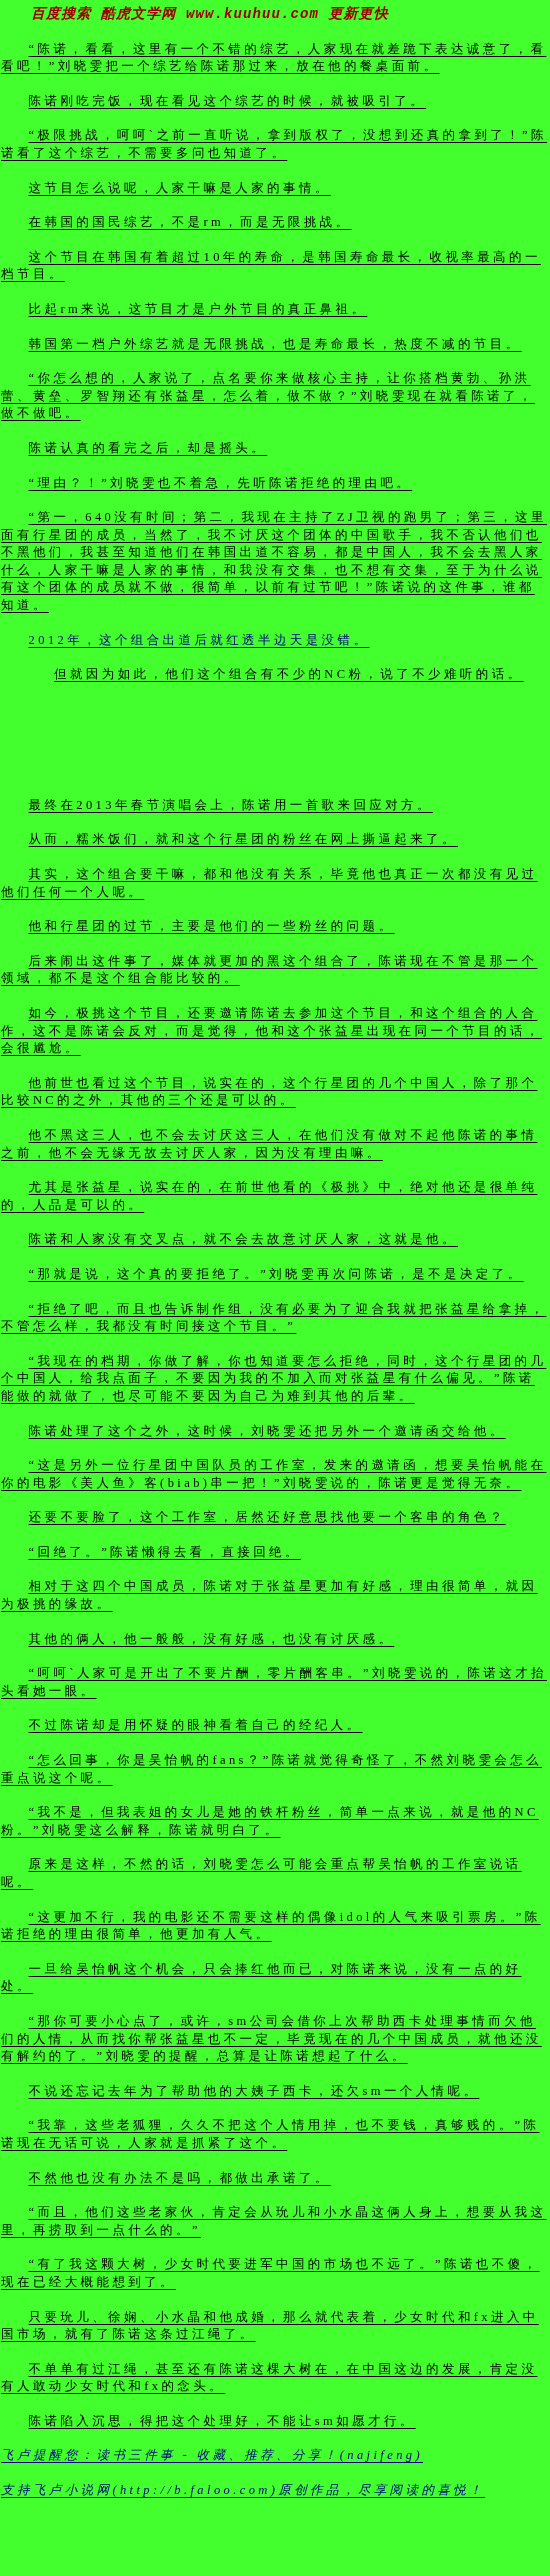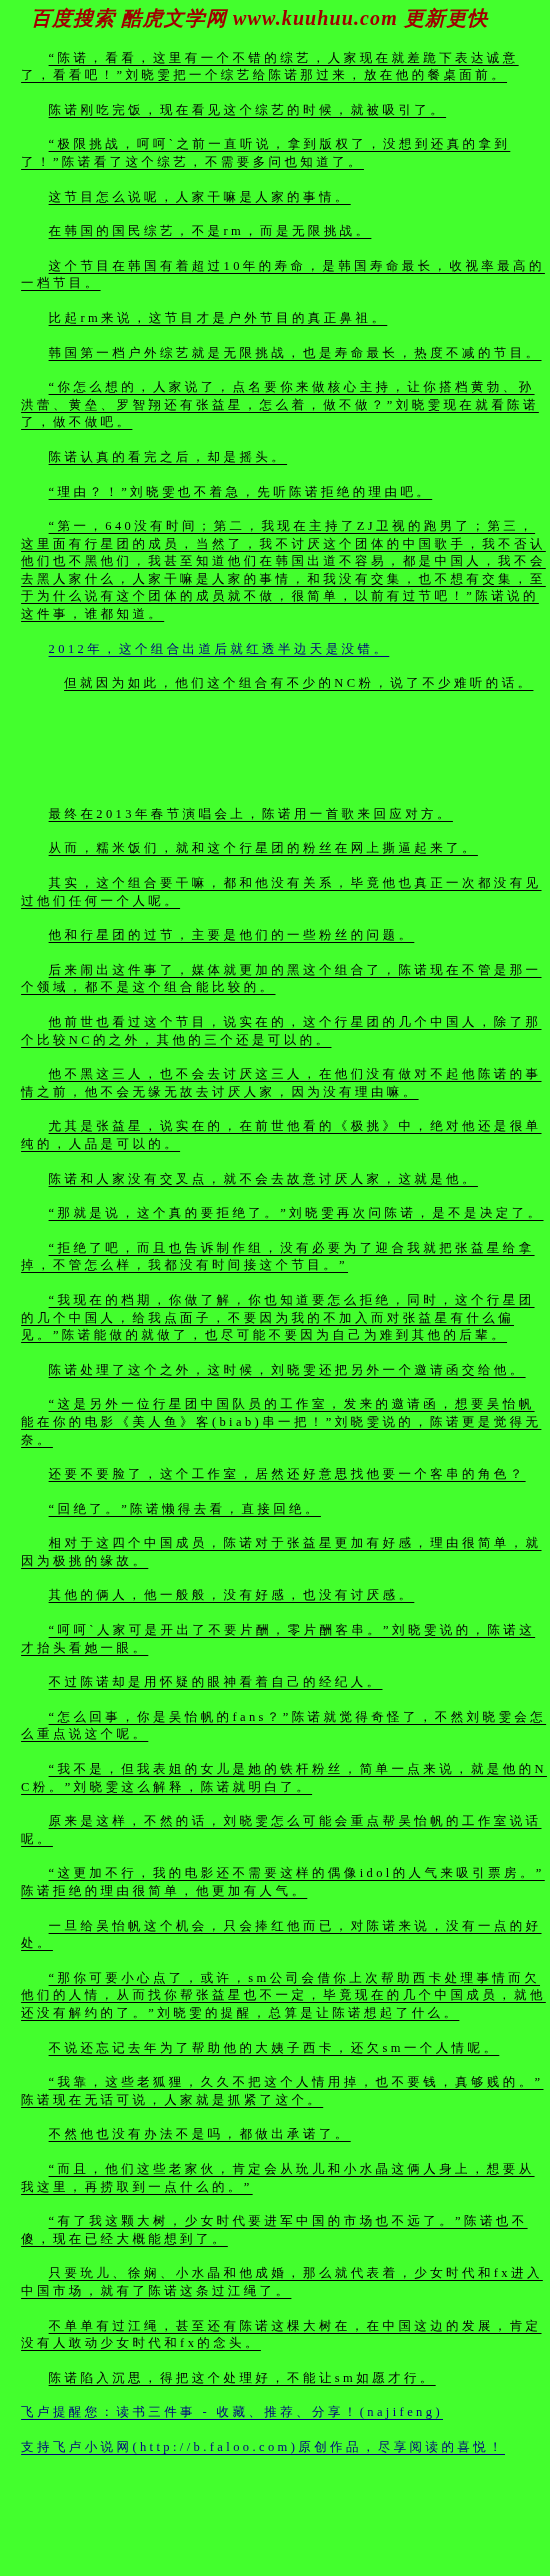--- a/index.html
+++ b/index.html
@@ -9,51 +9,51 @@
   body {
     width: 550px;
     min-height: 2576px;
     background: var(--bg, #43ff2d);
     font-family: "Liberation Serif", serif;
     color: var(--fg, #000000);
     overflow: hidden;
     box-sizing: border-box;
   }
   .watermark {
-    font-family: Liberation Serif, serif;
+    font-family: Liberation Mono, monospace;
     font-weight: bold;
     font-style: italic;
     color: var(--brand, #a00000);
-    font-size: 20px;
+    font-size: 14px;
     letter-spacing: 1.1px;
     padding: 4.5px 0 1.1px 31px;
     white-space: nowrap;
   }
   .content {
     padding: 0 1.1px;
   }
   .para {
     margin: 17px 0;
     font-size: 12.5px;
     line-height: 17.6px;
     letter-spacing: 3.4px;
     text-indent: 2.2em;
     text-decoration: underline;
     text-underline-offset: 2.8px;
     text-decoration-thickness: 0.6px;
     word-break: break-all;
-    padding-left: 20px;
   }
   .para.accent {
     color: var(--link, #000080);
   }
   .para.link {
     color: var(--link, #000080);
     text-indent: 0;
     cursor: pointer;
+    font-style: italic;
   }
   .para.gap-after {
     margin-bottom: 113px;
     text-align: center;
   }
 </style>
 </head>
 <body>
 
 <div class="watermark top">百度搜索 酷虎文学网 www.kuuhuu.com 更新更快</div>
@@ -72,20 +72,21 @@
     <p class="para normal">陈诺认真的看完之后，却是摇头。</p>
     <p class="para normal">“理由？！”刘晓雯也不着急，先听陈诺拒绝的理由吧。</p>
     <p class="para normal">“第一，640没有时间；第二，我现在主持了ZJ卫视的跑男了；第三，这里面有行星团的成员，当然了，我不讨厌这个团体的中国歌手，我不否认他们也不黑他们，我甚至知道他们在韩国出道不容易，都是中国人，我不会去黑人家什么，人家干嘛是人家的事情，和我没有交集，也不想有交集，至于为什么说有这个团体的成员就不做，很简单，以前有过节吧！”陈诺说的这件事，谁都知道。</p>
     <p class="para accent">2012年，这个组合出道后就红透半边天是没错。</p>
     <p class="para normal gap-after">但就因为如此，他们这个组合有不少的NC粉，说了不少难听的话。</p>
     <p class="para normal">最终在2013年春节演唱会上，陈诺用一首歌来回应对方。</p>
     <p class="para normal">从而，糯米饭们，就和这个行星团的粉丝在网上撕逼起来了。</p>
     <p class="para normal">其实，这个组合要干嘛，都和他没有关系，毕竟他也真正一次都没有见过他们任何一个人呢。</p>
     <p class="para normal">他和行星团的过节，主要是他们的一些粉丝的问题。</p>
     <p class="para normal">后来闹出这件事了，媒体就更加的黑这个组合了，陈诺现在不管是那一个领域，都不是这个组合能比较的。</p>
+    <p class="para normal">如今，极挑这个节目，还要邀请陈诺去参加这个节目，和这个组合的人合作，这不是陈诺会反对，而是觉得，他和这个张益星出现在同一个节目的话，会很尴尬。</p>
     <p class="para normal">他前世也看过这个节目，说实在的，这个行星团的几个中国人，除了那个比较NC的之外，其他的三个还是可以的。</p>
     <p class="para normal">他不黑这三人，也不会去讨厌这三人，在他们没有做对不起他陈诺的事情之前，他不会无缘无故去讨厌人家，因为没有理由嘛。</p>
     <p class="para normal">尤其是张益星，说实在的，在前世他看的《极挑》中，绝对他还是很单纯的，人品是可以的。</p>
     <p class="para normal">陈诺和人家没有交叉点，就不会去故意讨厌人家，这就是他。</p>
     <p class="para normal">“那就是说，这个真的要拒绝了。”刘晓雯再次问陈诺，是不是决定了。</p>
     <p class="para normal">“拒绝了吧，而且也告诉制作组，没有必要为了迎合我就把张益星给拿掉，不管怎么样，我都没有时间接这个节目。”</p>
     <p class="para normal">“我现在的档期，你做了解，你也知道要怎么拒绝，同时，这个行星团的几个中国人，给我点面子，不要因为我的不加入而对张益星有什么偏见。”陈诺能做的就做了，也尽可能不要因为自己为难到其他的后辈。</p>
     <p class="para normal">陈诺处理了这个之外，这时候，刘晓雯还把另外一个邀请函交给他。</p>
     <p class="para normal">“这是另外一位行星团中国队员的工作室，发来的邀请函，想要吴怡帆能在你的电影《美人鱼》客(biab)串一把！”刘晓雯说的，陈诺更是觉得无奈。</p>
     <p class="para normal">还要不要脸了，这个工作室，居然还好意思找他要一个客串的角色？</p>

